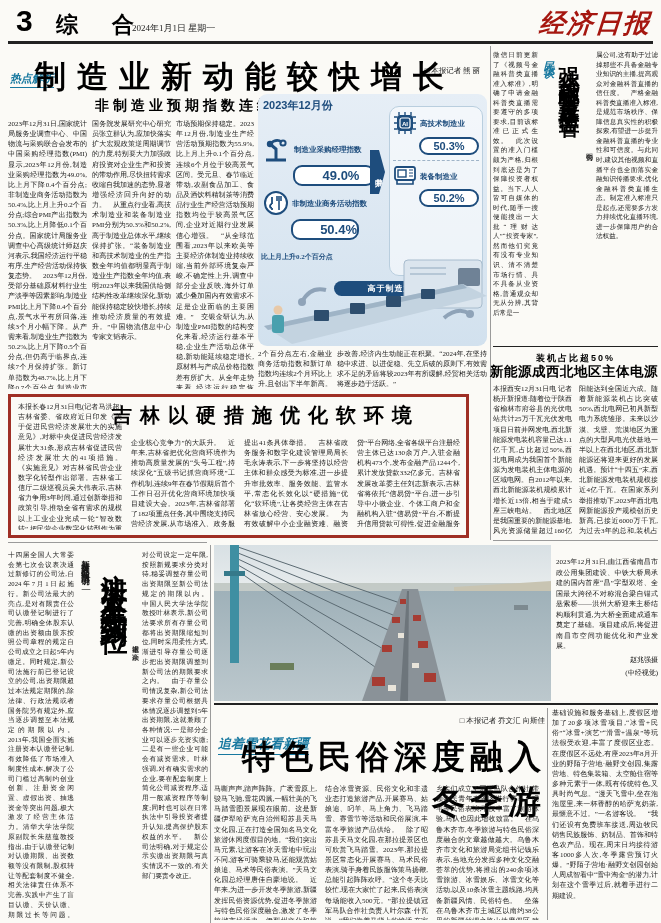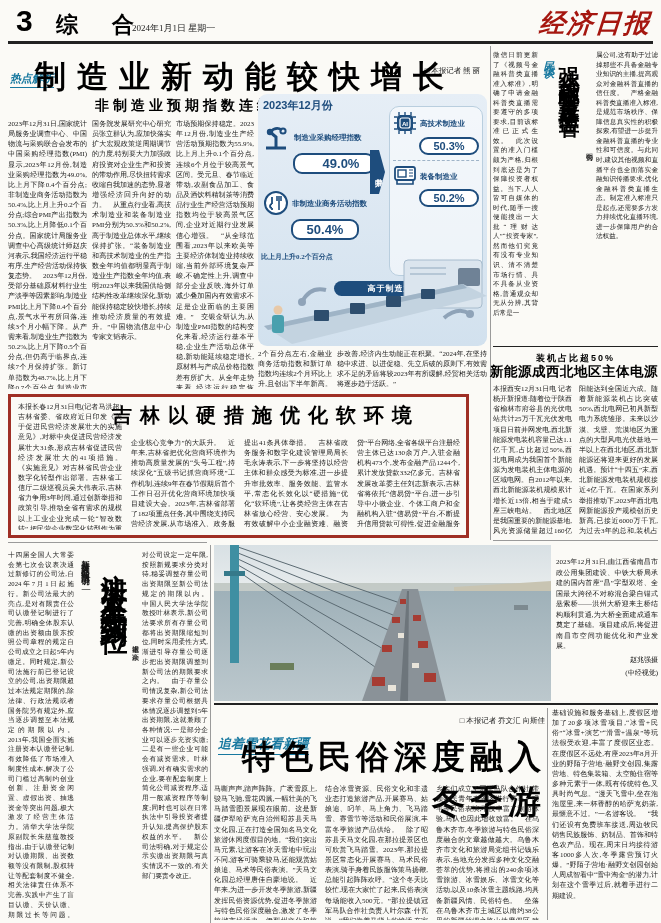--- a/index.html
+++ b/index.html
@@ -83,21 +83,21 @@
   <div class="abs hot-sub hl">非制造业预期指数连续2个月环比上升</div>
   <div class="t" style="left:8px;top:119px;width:79px;height:270px;">2023年12月31日,国家统计局服务业调查中心、中国物流与采购联合会发布的中国采购经理指数(PMI)显示,2023年12月份,制造业采购经理指数为49.0%,比上月下降0.4个百分点;非制造业商务活动指数为50.4%,比上月上升0.2个百分点;综合PMI产出指数为50.3%,比上月降低0.1个百分点。国家统计局服务业调查中心高级统计师赵庆河表示,我国经济运行平稳有序,生产经营活动保持恢复态势。　2023年12月份,受部分基础原材料行业生产淡季等因素影响,制造业PMI比上月下降0.4个百分点,景气水平有所回落,连续3个月小幅下降。从产需来看,制造业生产指数为50.2%,比上月下降0.5个百分点,但仍高于临界点,连续7个月保持扩张。新订单指数为48.7%,比上月下降0.7个百分点,制造业市场需求偏弱。</div>
   <div class="t" style="left:92px;top:119px;width:79px;height:270px;">国务院发展研究中心研究员张立群认为,应加快落实扩大宏观政策逆周期调节的力度,特别要大力加强政府投资对企业生产和投资的带动作用,尽快扭转需求收缩自我加速的态势,显著增强经济回升向好的动力。　从重点行业看,高技术制造业和装备制造业PMI分别为50.3%和50.2%,高于制造业总体水平,继续保持扩张。“装备制造业和高技术制造业的生产指数全年均值都明显高于制造业生产指数全年均值,表明2023年以来我国供给侧结构性改革继续深化,新动能保持稳定较快增长,持续推动经济质量的有效提升。”中国物流信息中心专家文韬表示。</div>
   <div class="t" style="left:176px;top:119px;width:78px;height:270px;">市场预期保持稳定。2023年12月份,制造业生产经营活动预期指数为55.9%,比上月上升0.1个百分点,连续6个月位于较高景气区间。受元旦、春节临近带动,农副食品加工、食品及酒饮料精制茶等消费品行业生产经营活动预期指数均位于较高景气区间,企业对近期行业发展信心增强。　“从全球范围看,2023年以来欧美等主要经济体制造业持续收缩,当前外部环境复杂严峻,不确定性上升,调查中部分企业反映,海外订单减少叠加国内有效需求不足是企业面临的主要困难。”　交银金研认为,从制造业PMI指数的结构变化来看,经济运行基本平稳,企业生产活动总体平稳,新动能延续稳定增长,原材料与产成品价格指数差有所扩大。从全年走势来看,经济运行稳定恢复,2024年经济有望延续回升向好态势。</div>
   <div class="t" style="left:258px;top:349px;width:74px;height:42px;">2个百分点左右,金融业商务活动指数和新订单指数均连续2个月环比上升,且创出下半年新高。临近年底,居民文体娱乐消费有所增温,文体娱乐业商务活动指数较上月明显上升。总体来看,非制造业市场供需稳</div>
   <div class="t" style="left:337px;top:349px;width:150px;height:42px;">步改善,经济内生动能正在积聚。“2024年,在坚持稳中求进、以进促稳、先立后破的原则下,有效需求不足的矛盾将较2023年有所缓解,经贸相关活动将逐步趋于活跃。”</div>
 
   <div class="abs ig">
     <div class="ig-date hl">2023年12月份</div>
 
-    <div class="ig-badge" style="left:5px;top:30px;width:106px;">
+    <div class="ig-badge" style="left:5px;top:42px;width:106px;">
       <div class="ig-row">
         <svg width="28" height="26" viewBox="0 0 28 26">
           <path d="M3 24 h20" stroke="#1e4d7d" stroke-width="3" fill="none"></path>
           <path d="M13 24 V13 L7 8" stroke="#1e4d7d" stroke-width="3" fill="none"></path>
           <circle cx="7" cy="8" r="3.2" fill="#1e4d7d"></circle>
           <path d="M7 8 q6 -6 12 -2" stroke="#1e4d7d" stroke-width="2.5" fill="none"></path>
           <circle cx="20" cy="7" r="2.6" fill="none" stroke="#1e4d7d" stroke-width="2"></circle>
         </svg>
         <div class="ig-label hl">制造业采购经理指数</div>
       </div>
@@ -108,21 +108,21 @@
 
     <div class="ig-badge" style="left:5px;top:96px;width:110px;">
       <div class="ig-row">
         <svg width="26" height="26" viewBox="0 0 26 26">
           <circle cx="13" cy="13" r="11" fill="#fff" stroke="#1e4d7d" stroke-width="2"></circle>
           <path d="M9 7 v7 M9 18 v2 M9 14 a2 2 0 0 0 0 4" stroke="#1e4d7d" stroke-width="1.8" fill="none"></path>
           <path d="M16 6 v5 m-2 -5 v5 m4 -5 v5 m-2 0 v9" stroke="#1e4d7d" stroke-width="1.6" fill="none"></path>
         </svg>
         <div class="ig-label hl">非制造业商务活动指数</div>
       </div>
-      <div class="ig-pill hl" style="margin-left:28px;">50.4%</div>
+      <div class="ig-pill hl" style="margin-left:28px;text-align:right;">50.4%</div>
     </div>
     <div class="ig-note">比上月上升0.2个百分点</div>
 
     <div class="ig-panel">
       <div class="ig-item">
         <svg width="24" height="24" viewBox="0 0 24 24">
           <path d="M6 1 v3 M12 1 v3 M18 1 v3 M6 20 v3 M12 20 v3 M18 20 v3 M1 6 h3 M1 12 h3 M1 18 h3 M20 6 h3 M20 12 h3 M20 18 h3" stroke="#1e4d7d" stroke-width="1.4"></path>
           <rect x="4" y="4" width="16" height="16" rx="3" fill="#1e4d7d"></rect>
           <rect x="7" y="7" width="10" height="10" rx="2" fill="none" stroke="#fff" stroke-width="1.2"></rect>
           <text x="12" y="14.6" fill="#fff" font-size="6.2" text-anchor="middle" font-family="sans-serif" font-weight="bold">AI</text>

